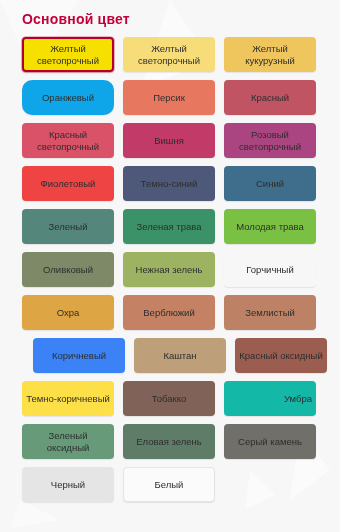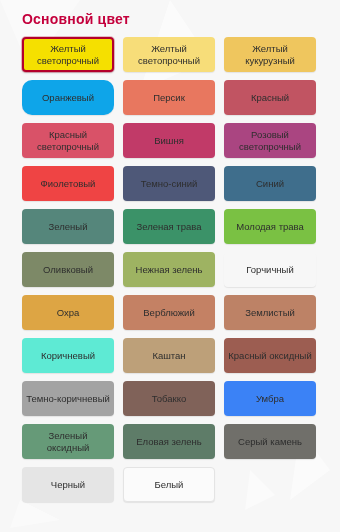--- a/index.html
+++ b/index.html
@@ -169,38 +169,38 @@
           <span class="swatch-label">Охра</span>
         </div>
         <div class="swatch" title="Верблюжий" style="background: rgb(196, 129, 100);">
           <span class="swatch-label">Верблюжий</span>
         </div>
         <div class="swatch" title="Землистый" style="background: rgb(189, 130, 102);">
           <span class="swatch-label">Землистый</span>
         </div>
       </div>
       <div class="swatch-row">
-        <div class="swatch" title="Коричневый" style="background: #5eead4;">
+        <div class="swatch" title="Коричневый" style="background: #3b82f6; margin-left: 11px;">
           <span class="swatch-label">Коричневый</span>
         </div>
         <div class="swatch" title="Каштан" style="background: rgb(189, 160, 121);">
           <span class="swatch-label">Каштан</span>
         </div>
         <div class="swatch" title="Красный оксидный" style="background: rgb(156, 93, 81);">
           <span class="swatch-label">Красный оксидный</span>
         </div>
       </div>
       <div class="swatch-row">
-        <div class="swatch" title="Темно-коричневый" style="background: #a3a3a3; text-align: center;">
+        <div class="swatch" title="Темно-коричневый" style="background: #fde047; text-align: center;">
           <span class="swatch-label">Темно-коричневый</span>
         </div>
         <div class="swatch" title="Тобакко" style="background: rgb(128, 98, 89);">
           <span class="swatch-label">Тобакко</span>
         </div>
-        <div class="swatch" title="Умбра" style="background: #3b82f6;">
+        <div class="swatch" title="Умбра" style="background: #14b8a6; justify-content: flex-end;">
           <span class="swatch-label">Умбра</span>
         </div>
       </div>
       <div class="swatch-row">
         <div class="swatch" title="Зеленый оксидный" style="background: rgb(102, 154, 120);">
           <span class="swatch-label">Зеленый оксидный</span>
         </div>
         <div class="swatch" title="Еловая зелень" style="background: rgb(94, 124, 104);">
           <span class="swatch-label">Еловая зелень</span>
         </div>

